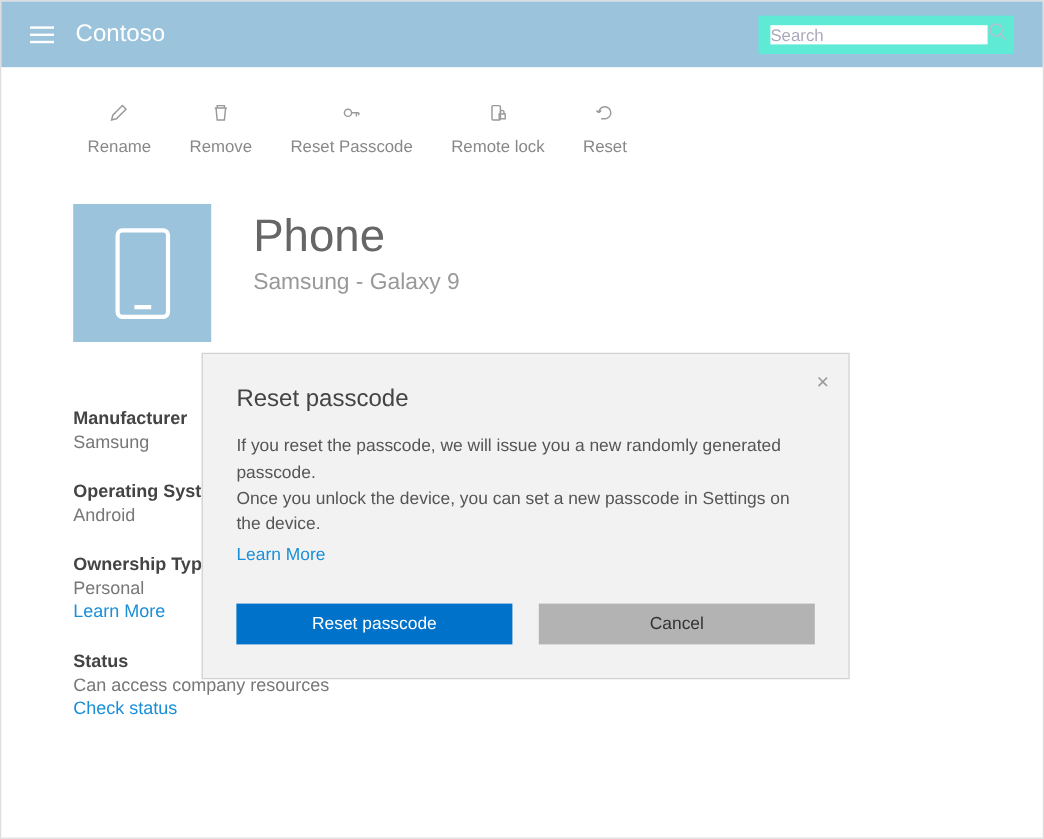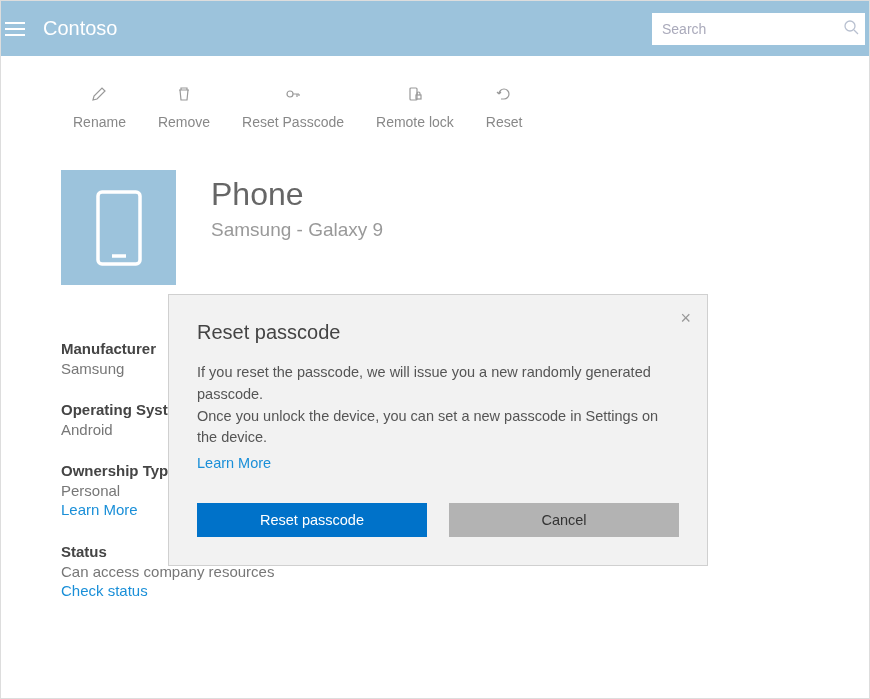--- a/index.html
+++ b/index.html
@@ -9,42 +9,42 @@
       width: 870px;
       height: 699px;
       overflow: hidden;
       border: 1px solid #ddd;
     }
     .header {
       background: #9cc3dc;
       height: 55px;
       display: flex;
       align-items: center;
-      padding: 0 4px;
+      padding: 0 24px;
       gap: 18px;
     }
     .hamburger {
       display: flex;
       flex-direction: column;
       gap: 4px;
       cursor: pointer;
     }
     .hamburger span {
       width: 20px;
       height: 2px;
       background: #fff;
     }
     .brand {
       color: #fff;
       font-size: 20px;
       font-weight: 400;
     }
     .search-box {
       margin-left: auto;
-      background: #ffffff;
+      background: #5eead4;
       width: 213px;
       height: 32px;
       display: flex;
       align-items: center;
       padding: 0 10px;
     }
     .search-input {
       border: none;
       outline: none;
       flex: 1;
@@ -81,21 +81,21 @@
       width: 115px;
       height: 115px;
       background: #9cc3dc;
       display: flex;
       align-items: center;
       justify-content: center;
       flex-shrink: 0;
     }
     .device-icon svg { width: 50px; height: 80px; }
     .device-info h1 {
-      font-size: 32px;
+      font-size: 38px;
       font-weight: 300;
       color: #666;
       margin-top: 6px;
     }
     .device-sub {
       font-size: 19px;
       color: #999;
       margin-top: 6px;
     }
     

